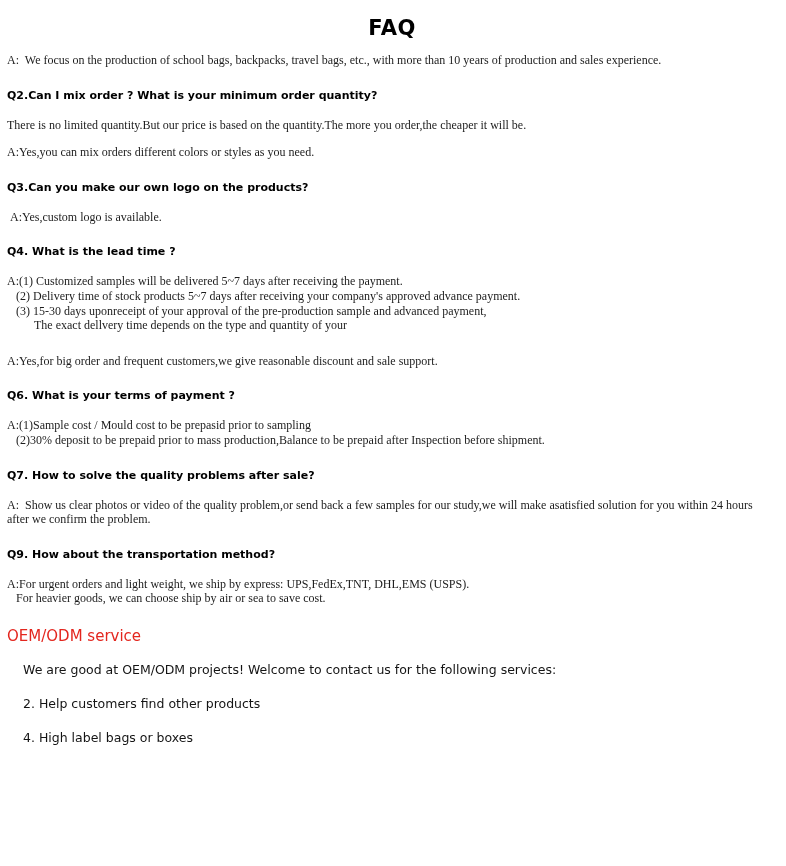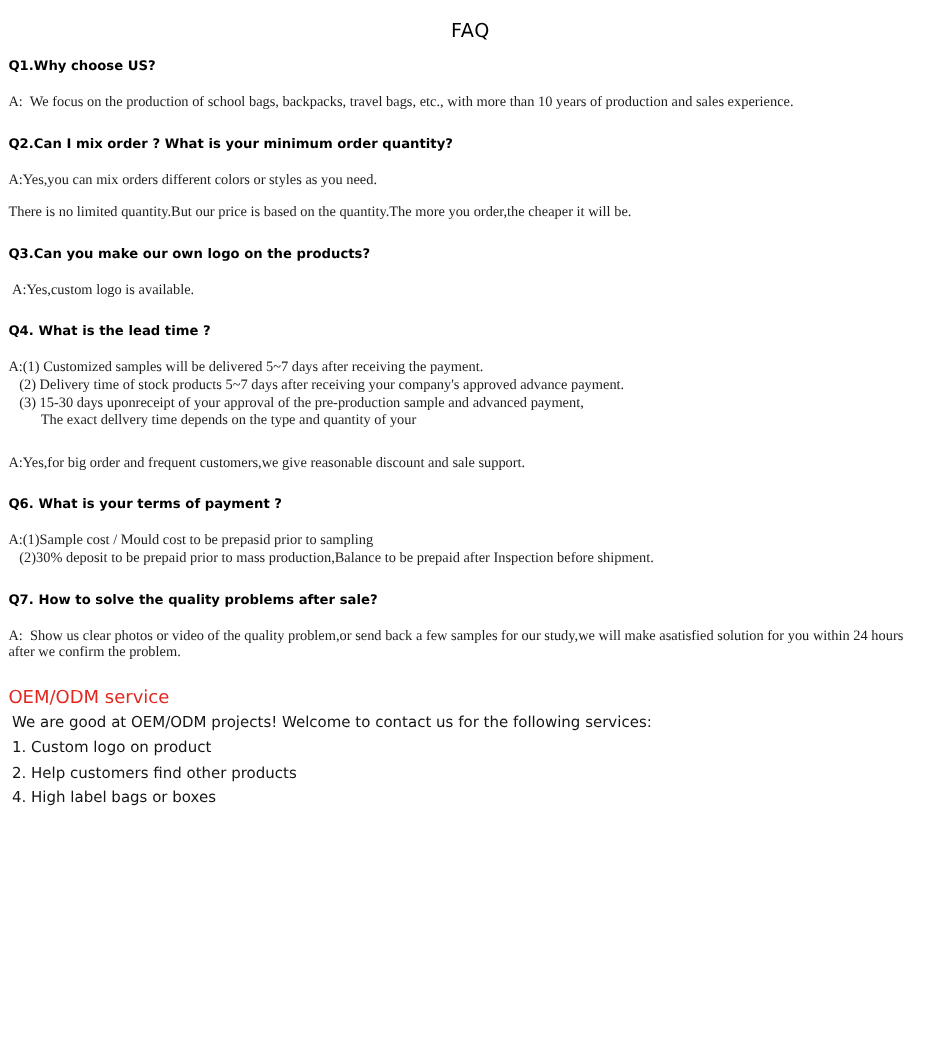--- a/index.html
+++ b/index.html
@@ -12,22 +12,22 @@
     min-height: 866px;
     color: #1c1c1c;
     font-family: "Liberation Sans", sans-serif;
   }
   .page {
     padding: 12px 9px 16px 7px;
     box-sizing: border-box;
   }
   .title {
     font-family: "DejaVu Sans", sans-serif;
-    font-size: 16px;
-    font-weight: normal;
+    font-size: 21px;
+    font-weight: bold;
     color: #000000;
     text-align: center;
     margin: 4px 0 13px 0;
     letter-spacing: 0.5px;
   }
   .faq-item {
     margin: 0 0 21px 0;
   }
   .faq-q {
     font-family: "DejaVu Sans", sans-serif;
@@ -52,42 +52,41 @@
     font-family: "DejaVu Sans", sans-serif;
     font-size: 15px;
     font-weight: normal;
     margin: 0 0 3px 0;
   }
   .oem-line {
     font-family: "DejaVu Sans", sans-serif;
     font-size: 12.5px;
     line-height: 17.9px;
     color: #141414;
-    margin: 3px;
+    margin: 16px;
     white-space: pre-wrap;
   }
 </style>
 </head>
 <body>
 
 <div class="page">
 
   <h1 class="title">FAQ</h1>
 
   <div>
 
     <section class="faq-item">
-      <h2 class="faq-q">Q1.Why choose US?</h2>
       <p class="faq-a">A:  We focus on the production of school bags, backpacks, travel bags, etc., with more than 10 years of production and sales experience.</p>
     </section>
 
     <section class="faq-item">
       <h2 class="faq-q">Q2.Can I mix order ? What is your minimum order quantity?</h2>
+      <p class="faq-a">There is no limited quantity.But our price is based on the quantity.The more you order,the cheaper it will be.</p>
       <p class="faq-a">A:Yes,you can mix orders different colors or styles as you need.</p>
-      <p class="faq-a">There is no limited quantity.But our price is based on the quantity.The more you order,the cheaper it will be.</p>
     </section>
 
     <section class="faq-item">
       <h2 class="faq-q">Q3.Can you make our own logo on the products?</h2>
       <p class="faq-a"> A:Yes,custom logo is available.</p>
     </section>
 
     <section class="faq-item">
       <h2 class="faq-q">Q4. What is the lead time ?</h2>
       <p class="faq-a">A:(1) Customized samples will be delivered 5~7 days after receiving the payment.
@@ -105,24 +104,28 @@
       <p class="faq-a">A:(1)Sample cost / Mould cost to be prepasid prior to sampling
    (2)30% deposit to be prepaid prior to mass production,Balance to be prepaid after Inspection before shipment.</p>
     </section>
 
     <section class="faq-item">
       <h2 class="faq-q">Q7. How to solve the quality problems after sale?</h2>
       <p class="faq-a">A:  Show us clear photos or video of the quality problem,or send back a few samples for our study,we will make asatisfied solution for you within 24 hours after we confirm the problem.</p>
     </section>
 
 
+    <section class="faq-item">
+      <h2 class="faq-q">Q9. How about the transportation method?</h2>
+      <p class="faq-a">A:For urgent orders and light weight, we ship by express: UPS,FedEx,TNT, DHL,EMS (USPS).
+   For heavier goods, we can choose ship by air or sea to save cost.</p>
+    </section>
 
   </div>
 
   <section class="oem-section">
     <h2 class="oem-heading" style="color: rgb(227, 38, 30);">OEM/ODM service</h2>
     <p class="oem-line">We are good at OEM/ODM projects! Welcome to contact us for the following services:</p>
-    <p class="oem-line">1. Custom logo on product</p>
     <p class="oem-line">2. Help customers find other products</p>
     <p class="oem-line">4. High label bags or boxes</p>
   </section>
 
 </div>
 
 </body></html>

